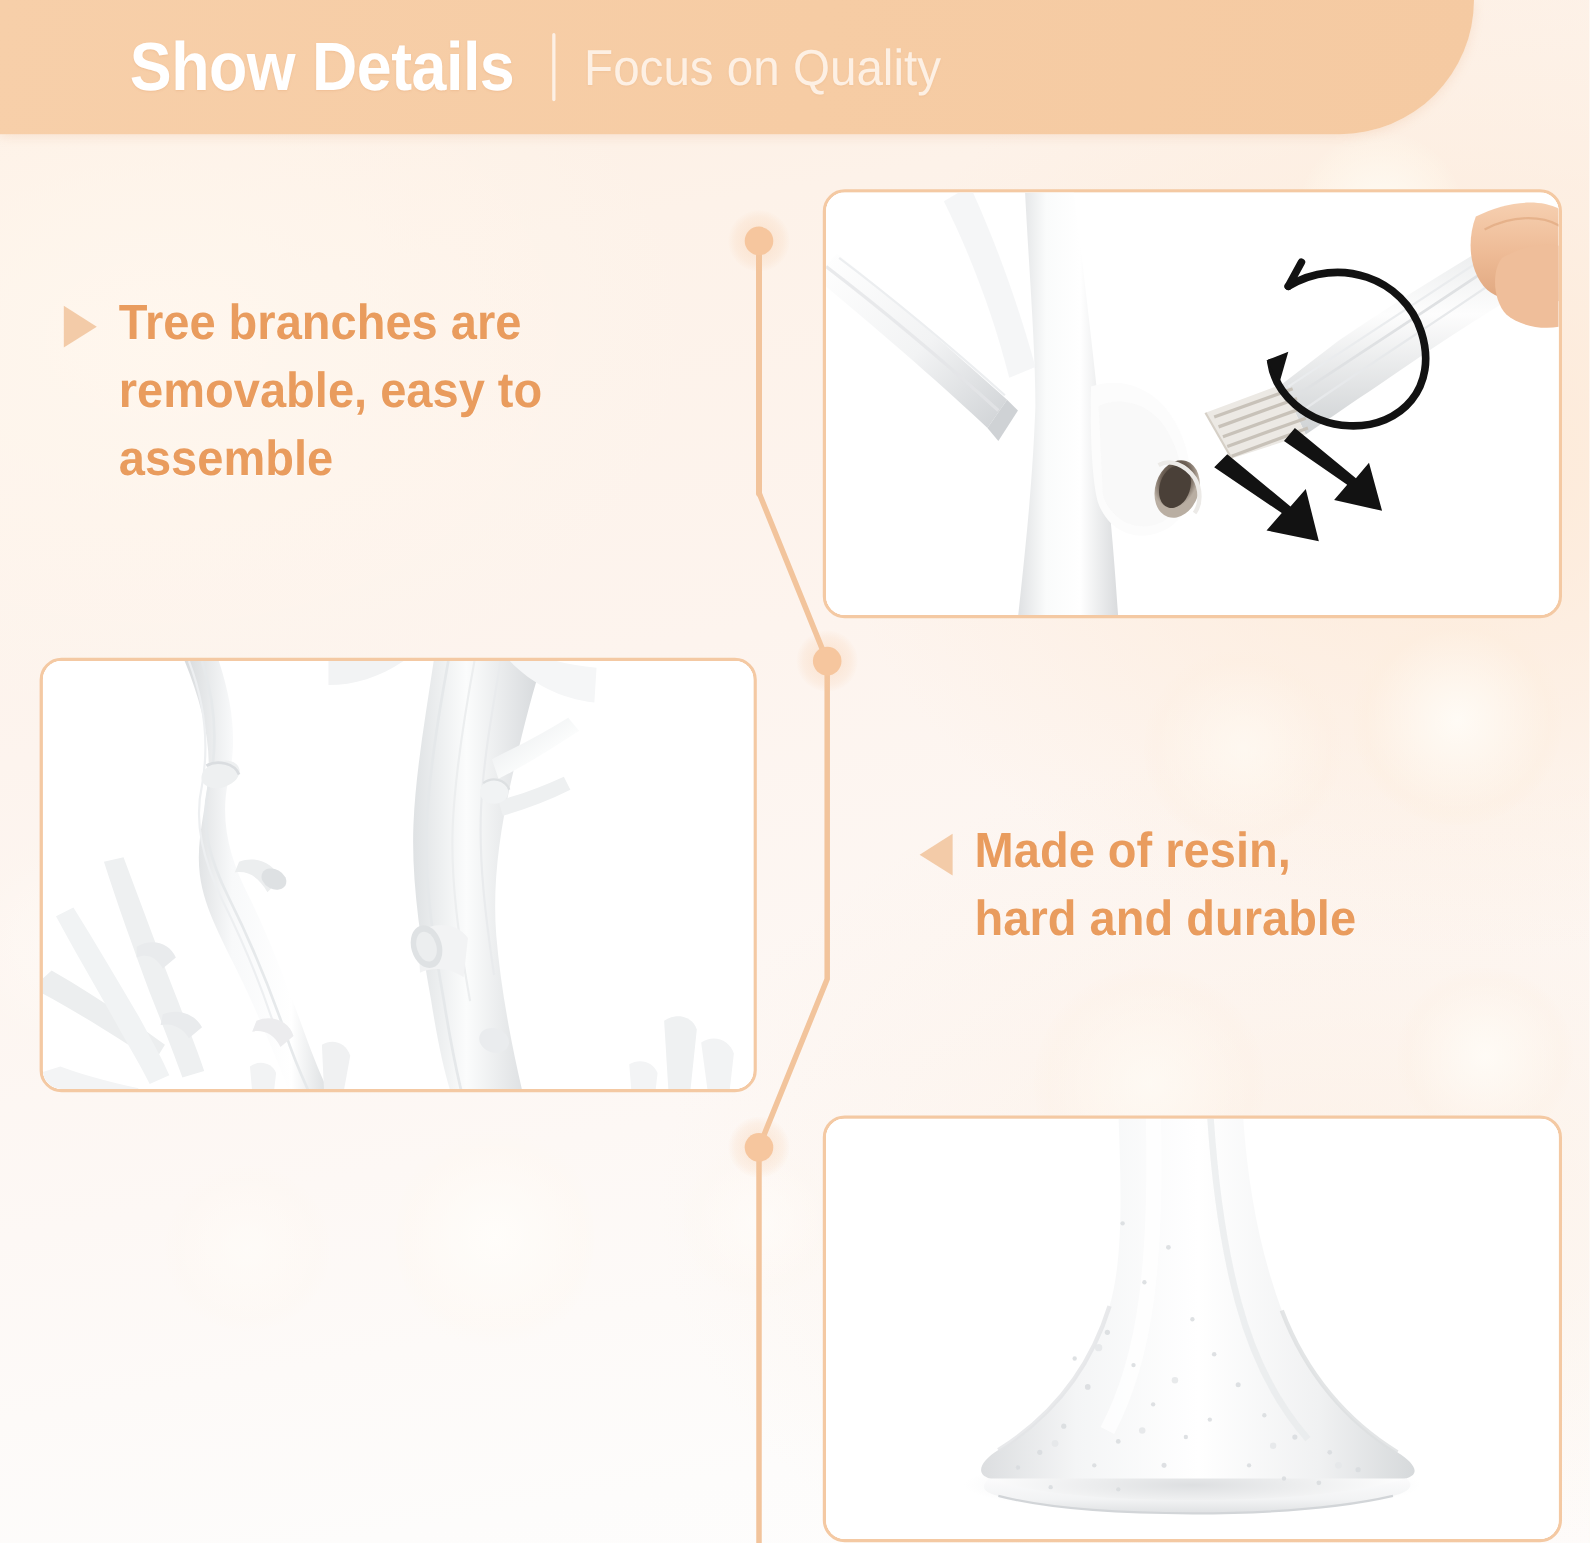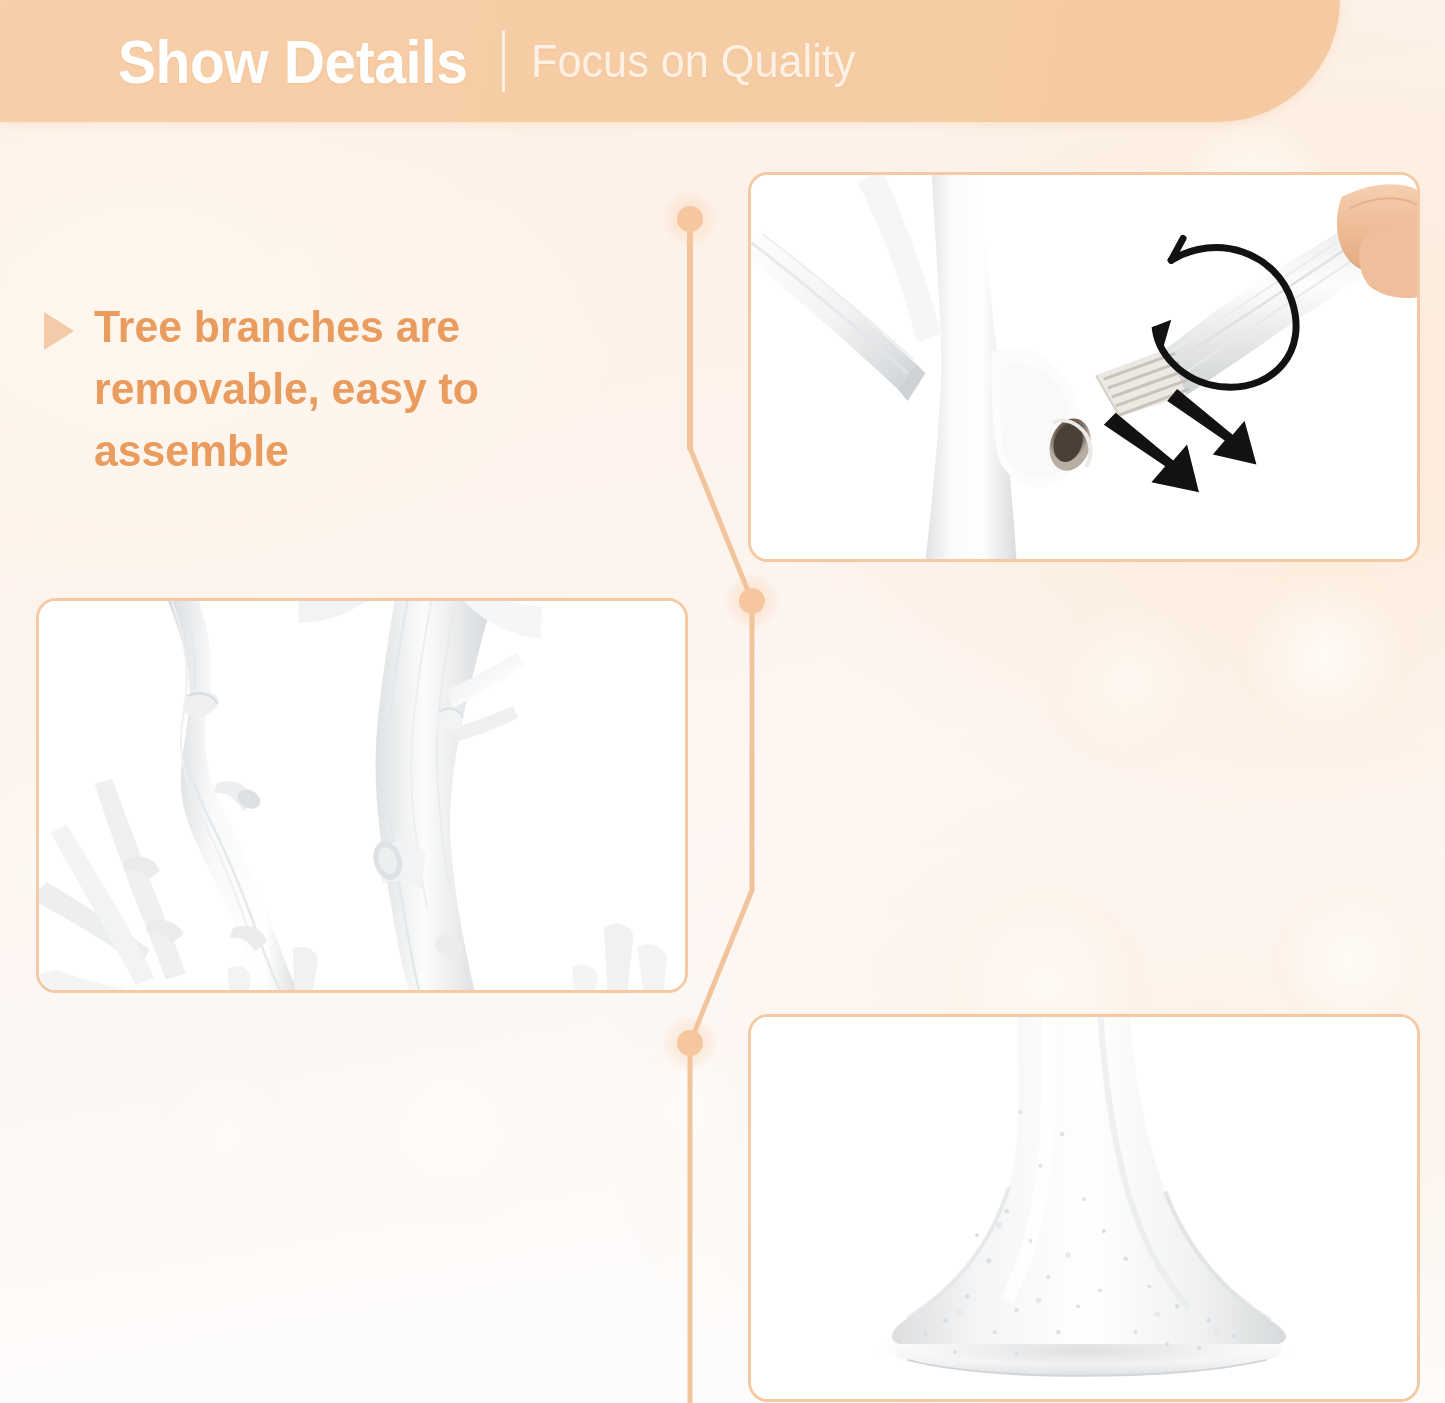--- a/index.html
+++ b/index.html
@@ -394,24 +394,31 @@
         <circle cx="250" cy="210" r="3.4"></circle>
           <circle cx="290" cy="286" r="3"></circle>
         <circle cx="210" cy="298" r="3.2"></circle>
           <circle cx="410" cy="300" r="3"></circle>
         <circle cx="470" cy="318" r="3.2"></circle>
           <circle cx="320" cy="240" r="3"></circle>
       </g>
     </svg>
   </div>
 
-  <div class="feature" style="left:44px; top:262px; width:600px;margin-top:34px;">
+  <div class="feature" style="left:58px; top:262px; width:600px;">
     <div class="tri-r"></div>
     <div class="txt">
       <div>Tree branches are</div>
       <div>removable, easy to</div>
       <div>assemble</div>
     </div>
   </div>
 
+  <div class="feature" style="left:836px; top:742px; width:560px;">
+    <div class="tri-l"></div>
+    <div class="txt">
+      <div>Made of resin,</div>
+      <div>hard and durable</div>
+    </div>
+  </div>
 
 
 </div>
 
 </body></html>

